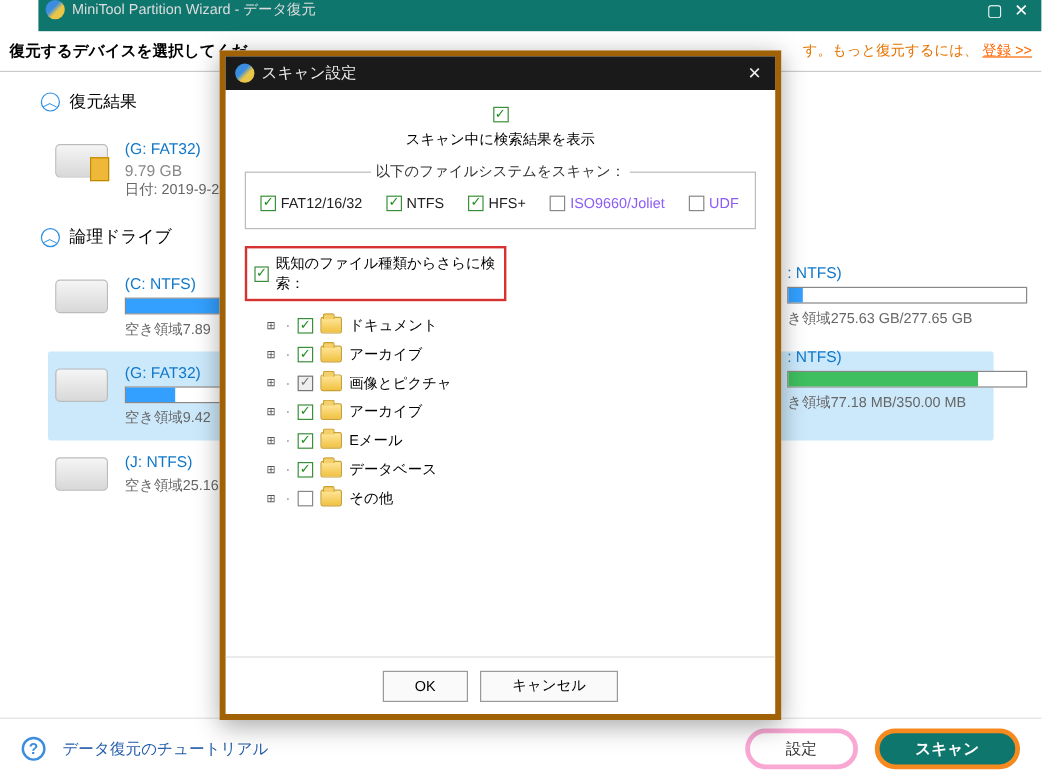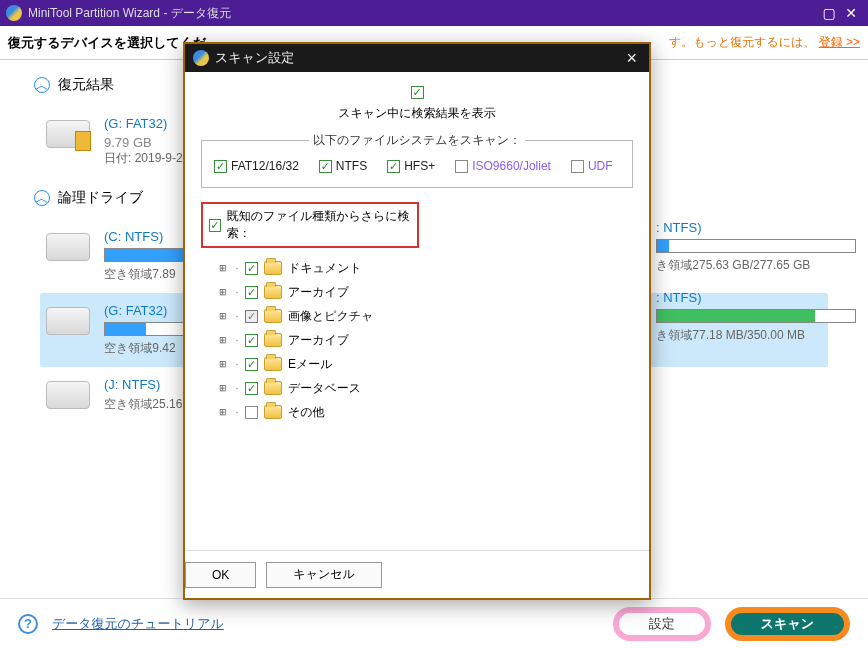--- a/index.html
+++ b/index.html
@@ -7,27 +7,28 @@
       font-family: "Segoe UI", "Meiryo", "MS PGothic", sans-serif;
       font-size: 12px;
       width: 868px;
       height: 648px;
       background: #fff;
       position: relative;
       overflow: hidden;
     }
     
     .title-bar {
-      background: #4c1d95;
+      background: #0f766e;
       color: #ddd;
       height: 26px;
       display: flex;
-      align-items: center;
+      align-items: flex-start;
       padding: 0 6px;
       font-size: 12px;
+      margin-left: 32px;
     }
     .title-bar .app-icon {
       width: 16px; height: 16px; margin-right: 6px;
       background: linear-gradient(135deg,#3a8de0 40%,#eac648 60%);
       border-radius: 50%;
     }
     .title-bar .title { flex: 1; }
     .title-ctrl { color:#fff; width: 22px; text-align:center; font-size:14px; cursor:pointer; }
     
     .topbar {
@@ -71,29 +72,29 @@
     .right-devices .bar { width:200px; }
     
     .bottom {
       height:50px; border-top:1px solid #e1e1e1;
       display:flex; align-items:center; padding:0 18px; gap:14px;
     }
     .help-icon {
       width:20px;height:20px;border:2px solid #3b8de0;border-radius:50%;
       color:#3b8de0; display:flex;align-items:center;justify-content:center;font-weight:bold;font-size:13px;
     }
-    .help-link { color:#235caa; text-decoration:underline; font-size:13px; }
+    .help-link { color:#235caa; font-size:13px; }
     .bottom-spacer { flex:1; }
-    .btn { border:6px solid #f9a8d4; background:#fff; color:#333; border-radius:18px; height:34px; padding:0 30px; font-size:13px; cursor:pointer; }
+    .btn { border:4px solid #f9a8d4; background:#fff; color:#333; border-radius:18px; height:34px; padding:0 30px; font-size:13px; cursor:pointer; }
     .btn.primary { background:#0f766e; color:#fff; border-color:#f78a1e; font-weight:bold; }
     
     .dialog {
       position:absolute; left:183px; top:42px;
       width:468px; height:558px;
-      background:#fff; border:2px solid #a16207;
+      background:#fff; border:5px solid #a16207;
       box-shadow: 0 5px 20px rgba(0,0,0,.35);
       display:flex; flex-direction:column;
     }
     .dlg-title {
       background:#1a1a1a; color:#eee; height:28px;
       display:flex; align-items:center; padding:0 8px; font-size:13px;
     }
     .dlg-title .app-icon { width:16px;height:16px;margin-right:6px;
       background: linear-gradient(135deg,#3a8de0 40%,#eac648 60%); border-radius:50%;
     }
@@ -117,21 +118,21 @@
     .folder-icon {
       width:18px; height:14px;
       background: linear-gradient(#ffe69a,#f1c242);
       border:1px solid #caa030; border-radius:2px;
       position:relative;
     }
     .folder-icon::before{
       content:""; position:absolute; top:-4px; left:1px; width:8px; height:4px;
       background:#f4d06a; border:1px solid #caa030; border-bottom:none; border-radius:2px 2px 0 0;
     }
-    .dlg-footer { height:48px; border-top:1px solid #ddd; display:flex; align-items:center; justify-content:flex-start; gap:10px; }
+    .dlg-footer { height:48px; border-top:1px solid #ddd; display:flex; align-items:center; justify-content:center; gap:10px; }
     .dlg-btn { border:1px solid #999; background:#fafafa; height:26px; padding:0 26px; font-size:12px; cursor:pointer; }
     
     .cb { width:13px; height:13px; border:1px solid #3a8f3a; display:inline-flex; align-items:center; justify-content:center; background:#fff; }
     .cb.checked::after { content:"✓"; color:#1e8f1e; font-size:11px; line-height:1; }
     .cb.empty { border-color:#888; }
     .cb.gray.checked::after { color:#777; }
     .cb.gray { border-color:#777; background:#eee; }
   </style>
 </head>
 <body>

